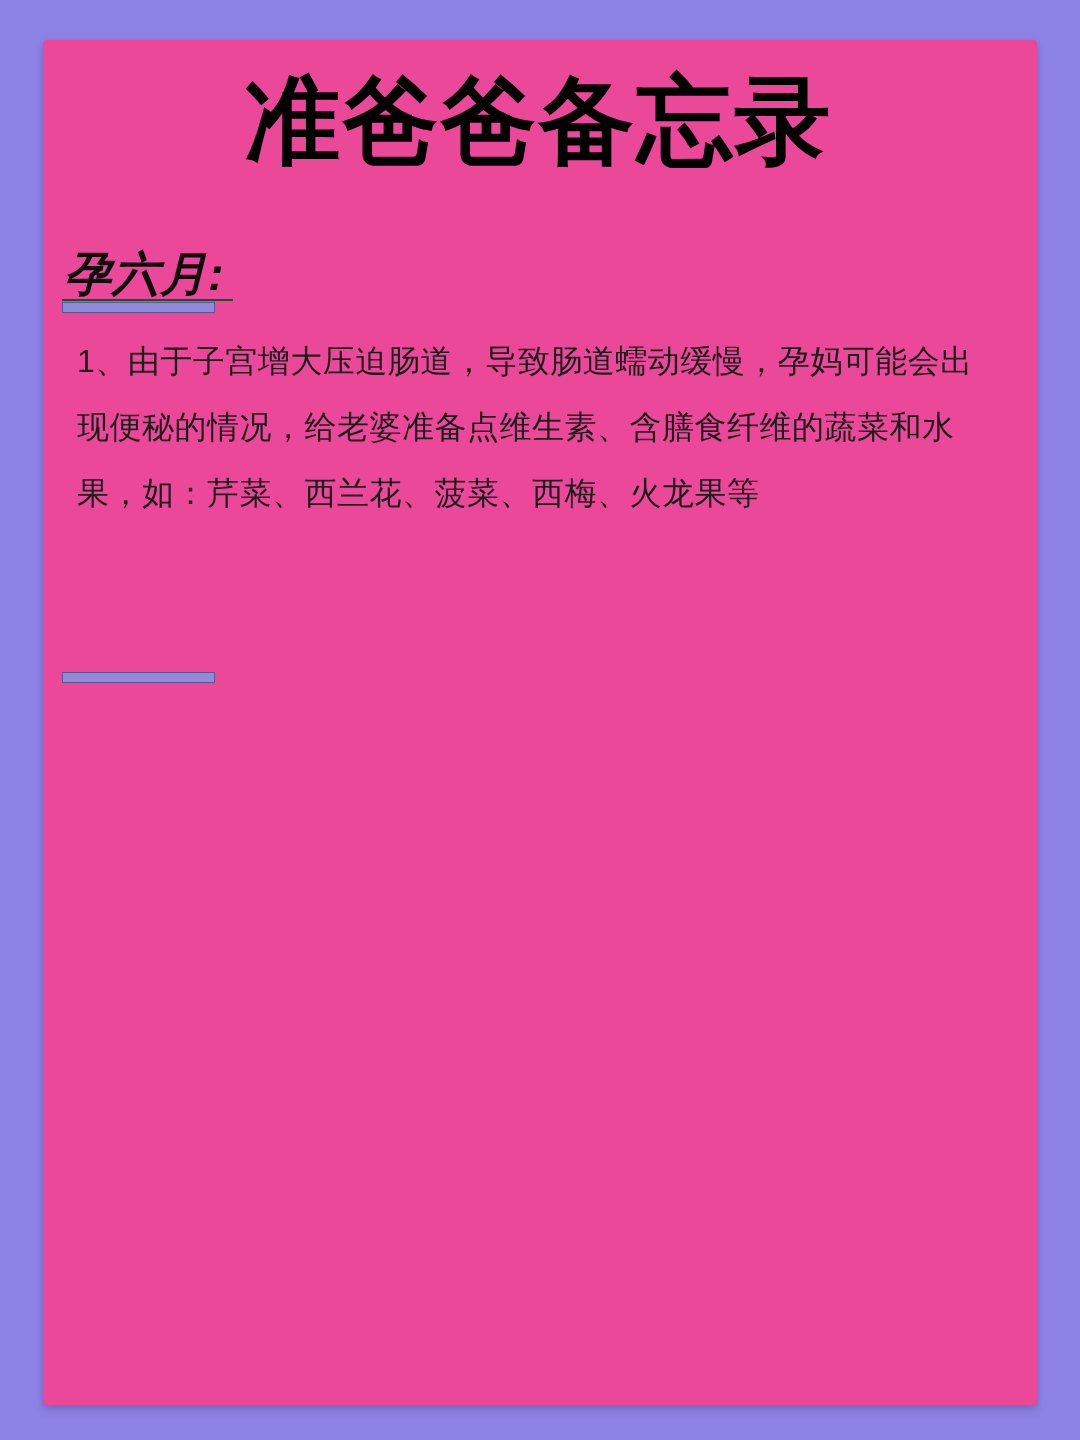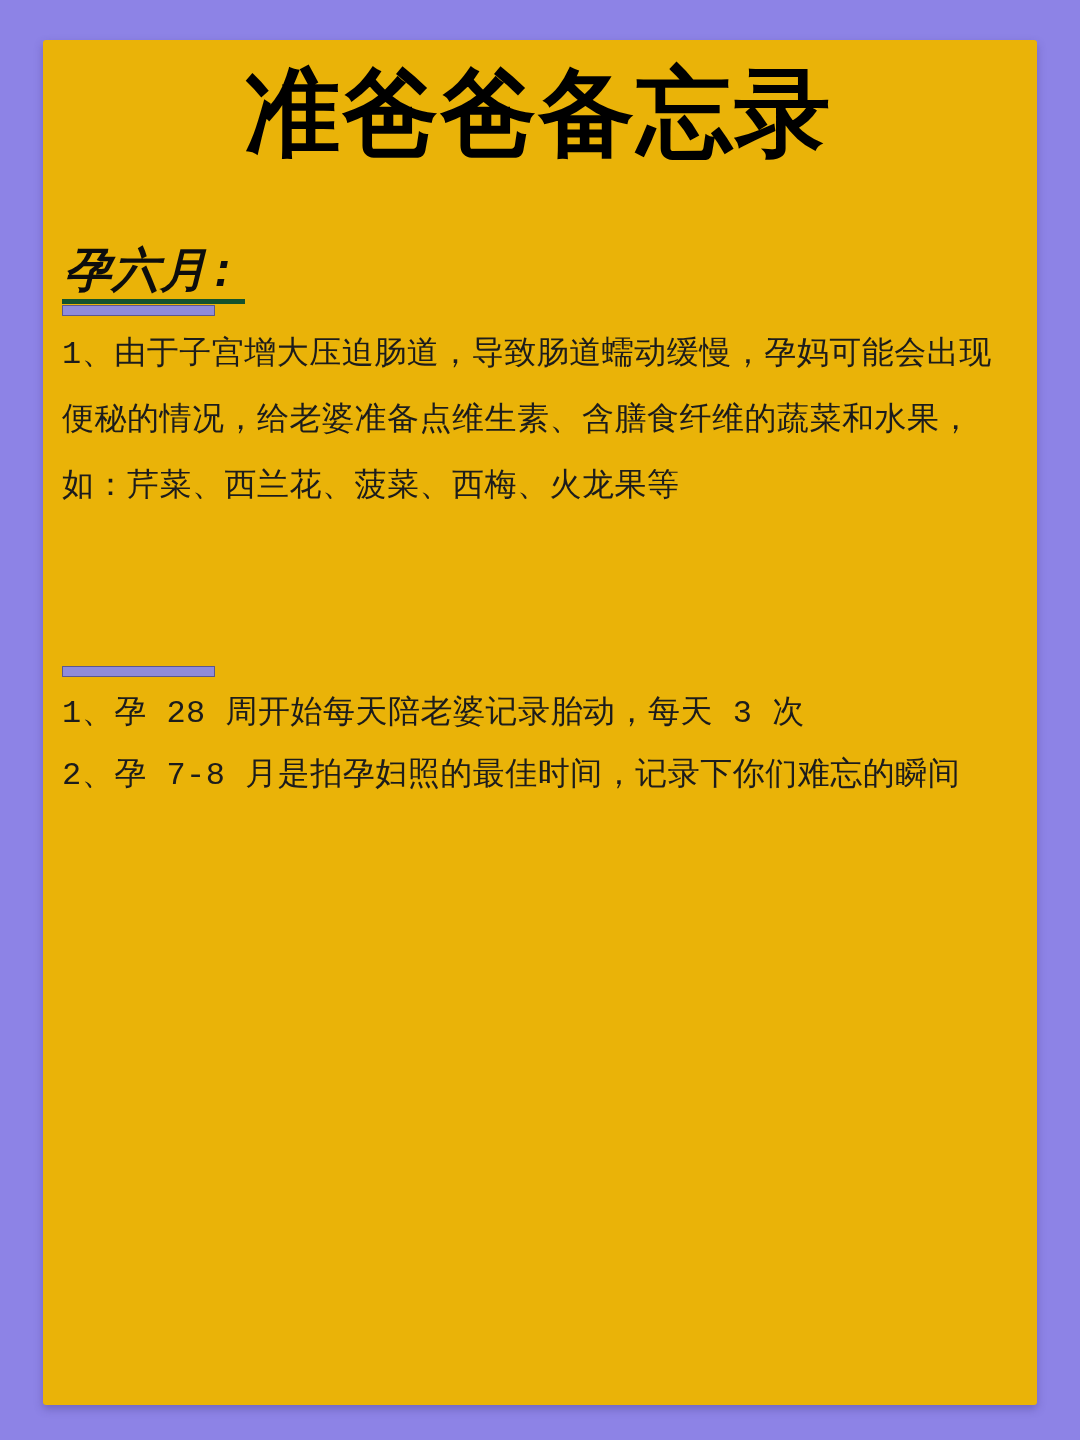--- a/index.html
+++ b/index.html
@@ -5,29 +5,28 @@
   html, body { margin: 0; padding: 0; }
   body {
     width: 1080px;
     height: 1440px;
     background: #8d83e6;
     box-sizing: border-box;
     padding: 40px 43px 35px 43px;
     font-family: "Liberation Sans", sans-serif;
   }
   .card {
-    background: #eab308;
+    background: #ec4899;
     width: 100%;
     height: 100%;
     box-sizing: border-box;
     border-radius: 3px;
     box-shadow: 0 4px 8px rgba(60, 50, 120, 0.35);
     padding: 20px 22px 0 19px;
     overflow: hidden;
-    font-family: Liberation Mono, monospace;
   }
   .page-title {
     margin: 8px 0 0 0;
     text-align: center;
     font-size: 96px;
     line-height: 1.1;
     font-weight: 900;
     color: #000000;
     letter-spacing: 2px;
   }
@@ -35,34 +34,34 @@
   .section-6 { margin-top: 76px; }
   .section-7 { margin-top: 146px; }
   .heading-wrap { line-height: 1; }
   .section-heading {
     display: inline-block;
     font-size: 47px;
     font-weight: 800;
     font-style: italic;
     color: #0d0d0d;
     letter-spacing: 1px;
-    border-bottom: 5px solid #14532d;
+    border-bottom: 2px solid #14532d;
     padding: 0 8px 2px 2px;
   }
   .heading-bar {
     width: 153px;
     height: 11px;
     background: #8f8bda;
     border: 1px solid #5b5790;
     box-sizing: border-box;
     margin-top: 1px;
   }
   .items { margin-top: 6px; }
   .items p {
-    margin: 0;
+    margin: 15px;
     font-size: 32px;
     line-height: 66px;
     color: #1c1c1c;
     letter-spacing: 0.5px;
     text-align: left;
   }
   .section-7 .items p { line-height: 62px; }
 </style>
 </head>
 <body>
@@ -78,19 +77,15 @@
     </div>
     <div class="items">
       <p>1、由于子宫增大压迫肠道，导致肠道蠕动缓慢，孕妈可能会出现便秘的情况，给老婆准备点维生素、含膳食纤维的蔬菜和水果，如：芹菜、西兰花、菠菜、西梅、火龙果等</p>
     </div>
   </section>
 
   <section class="section section-7">
     <div class="heading-wrap">
       <div class="heading-bar"></div>
     </div>
-    <div class="items">
-      <p>1、孕 28 周开始每天陪老婆记录胎动，每天 3 次</p>
-      <p>2、孕 7-8 月是拍孕妇照的最佳时间，记录下你们难忘的瞬间</p>
-    </div>
   </section>
 
 </div>
 
 </body></html>

